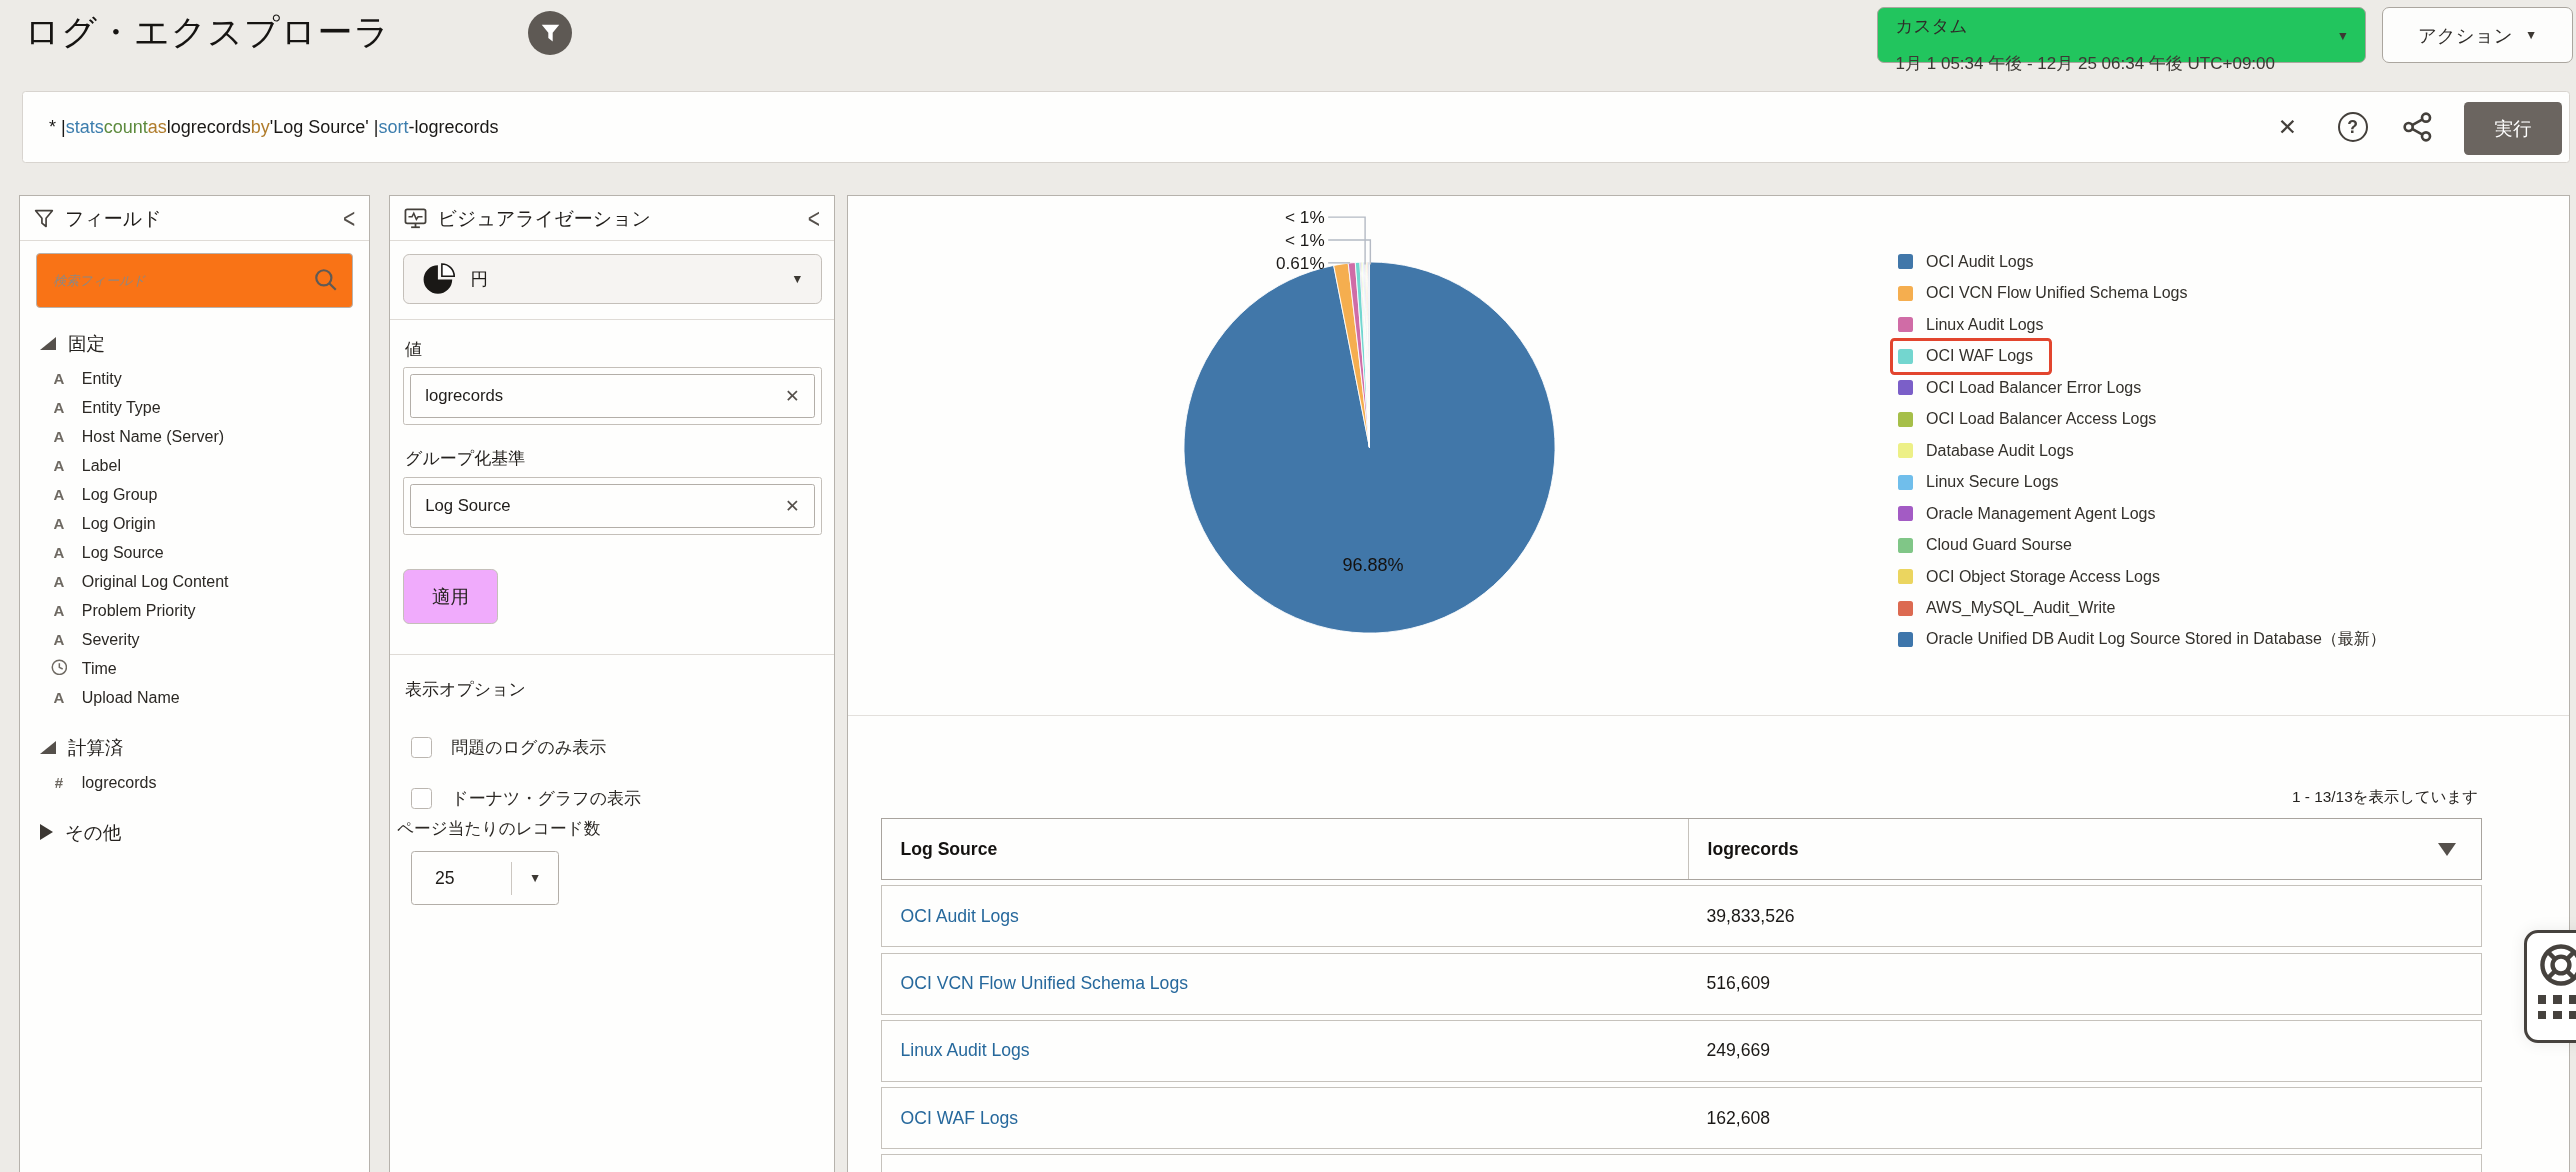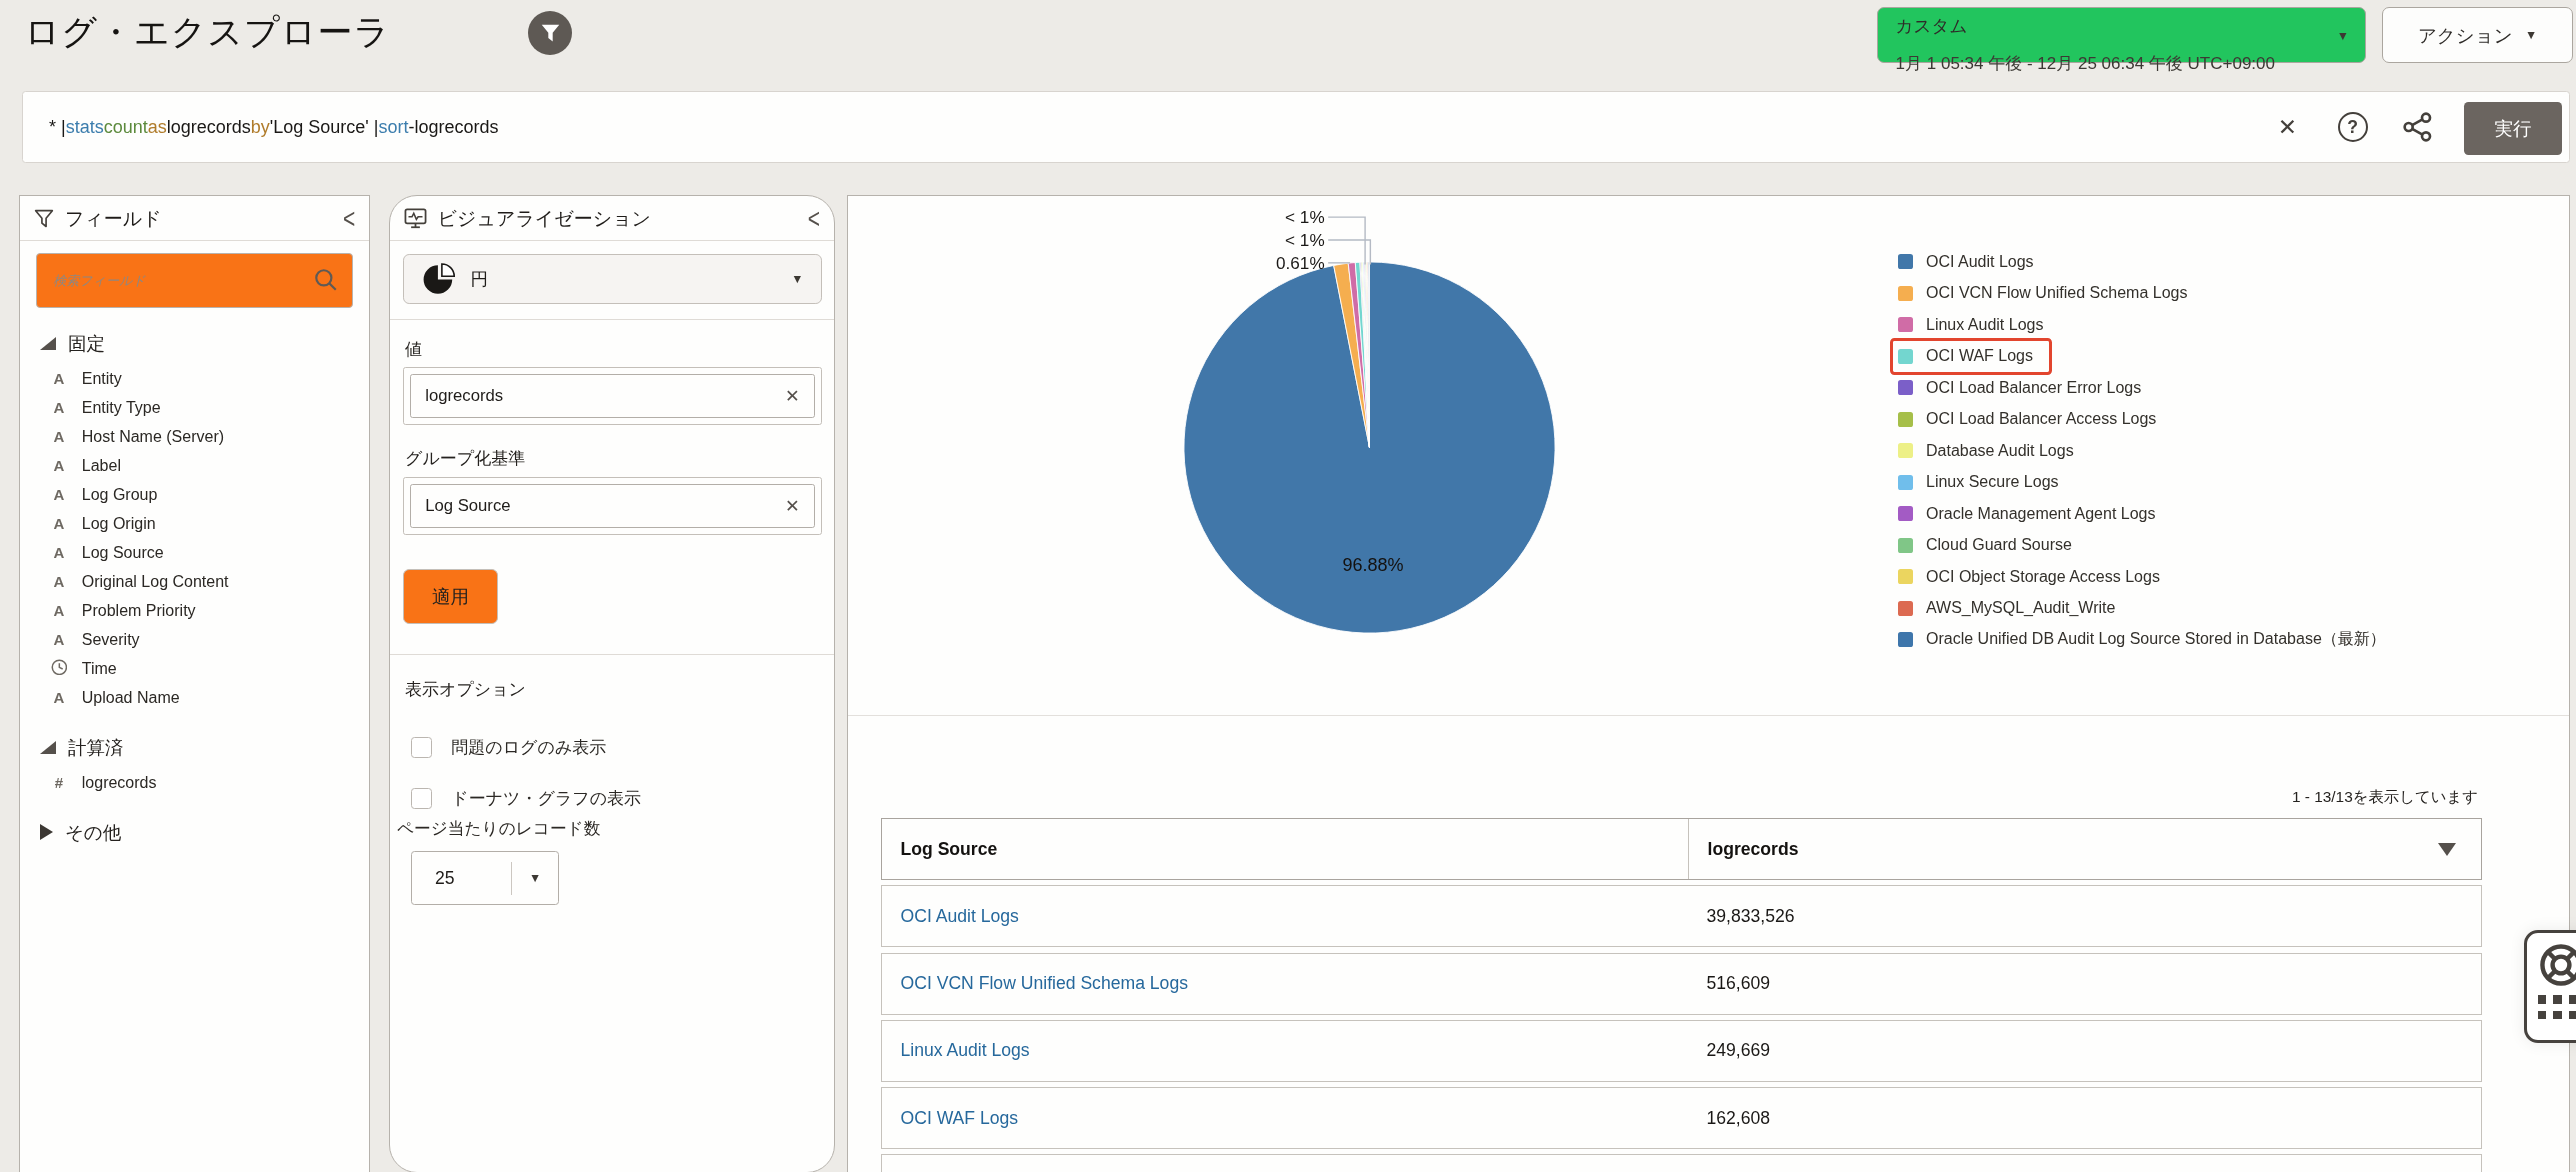--- a/index.html
+++ b/index.html
@@ -28,21 +28,21 @@
   .tok-orange{ color:#b07c2b; }
   .qb-icon { position:absolute; top:0; height:100%; display:flex; align-items:center; justify-content:center; width:39px; cursor:pointer; color:#44403b; }
   .qb-x { right:262px; font-size:23px; }
   .qb-help { right:197px; }
   .help-circle { width:30px; height:30px; border:2.2px solid #44403b; border-radius:50%; display:flex; align-items:center; justify-content:center; font-size:17.6px; font-weight:700; color:#44403b; }
   .qb-share { right:132px; }
   .run-button { position:absolute; right:7px; top:9.7px; width:98px; height:53px; background:#6b6560; color:#fff; font-size:18.5px; border:none; border-radius:4.4px; display:flex; align-items:center; justify-content:center; cursor:pointer; }
   
   .panel { position:absolute; top:195px; background:#fefefd; border:1.3px solid #b6b2ac; }
   .fields-panel { left:19.3px; width:351px; height:978px; }
-  .viz-panel { left:389px; width:446px; height:978px;border-radius:28px; }
+  .viz-panel { left:389px; width:446px; height:978px; }
   .main-panel { left:847px; width:1723px; height:978px; }
   .panel-header { height:42px; display:flex; align-items:center; padding:0 14px; gap:10.6px; margin-top:1.8px; }
   .panel-title { font-size:19px; color:#1f1c19; }
   .collapse-chevron { margin-left:auto; font-size:21px; font-weight:300; color:#55504b; cursor:pointer; transform:scaleY(1.3); }
   .panel-divider { border-top:0.9px solid #dfdbd6; }
   
   .search-wrap { position:relative; margin:12.3px 16px 0 16px; }
   .search-input { width:100%; height:55px; border:1.3px solid #b8b3ae; border-radius:4px; font-size:13px; font-style:italic; color:#4a4540; padding:0 46px 0 16px; background:#f97316; font-family:"Liberation Sans",sans-serif; }
   .search-input::placeholder { color:#8d8882; }
   .search-icon { position:absolute; right:14px; top:14px; }
@@ -62,21 +62,21 @@
   .viz-div2 { position:absolute; left:0; right:0; top:123px; }
   .viz-label { position:absolute; left:15px; font-size:17px; color:#25221f; }
   .lab-value { top:142px; }
   .lab-group { top:251px; }
   .chip-outer { position:absolute; left:13px; width:419px; height:58px; border:1.3px solid #c4bfb9; border-radius:2.6px; padding:6.2px; }
   .chip-outer.value { top:171px; }
   .chip-outer.group { top:281px; }
   .chip { height:100%; border:1.3px solid #b3aea8; border-radius:2.6px; display:flex; align-items:center; padding:0 14px; }
   .chip-text { font-size:16.7px; color:#1f1c19; }
   .chip-x { margin-left:auto; font-size:17.6px; color:#55504b; cursor:pointer; }
-  .apply-button { position:absolute; left:13px; top:373px; width:95px; height:55px; background:#f97316; border:1.3px solid #c4bfb9; border-radius:6.2px; font-size:18.5px; color:#25221f; cursor:pointer; }
+  .apply-button { position:absolute; left:13px; top:373px; width:95px; height:55px; background:#f0abfc; border:1.3px solid #c4bfb9; border-radius:6.2px; font-size:18.5px; color:#25221f; cursor:pointer; }
   .viz-div3 { position:absolute; left:0; right:0; top:458px; }
   .options-title { position:absolute; left:15px; top:482px; font-size:17px; color:#25221f; }
   .viz-checkboxes { position:absolute; left:21px; top:526px; right:8.8px; }
   .cb-row { display:flex; align-items:center; gap:19.3px; height:51px; cursor:pointer; }
   .cb-box { width:21px; height:21px; border:1.3px solid #bbb6b0; border-radius:3.5px; background:#fff; flex:none; }
   .cb-label { font-size:17px; color:#2b2824; }
   .per-page-label { position:absolute; left:7px; top:621px; font-size:16.7px; color:#2b2824; }
   .per-page-select { position:absolute; left:21px; top:655px; width:148px; height:54px; border:1.3px solid #b3aea8; border-radius:3.5px; background:#fefefd; display:flex; align-items:center; cursor:pointer; }
   .per-page-value { font-size:17.6px; padding-left:23px; color:#1f1c19; }
   .per-page-sep { margin-left:auto; width:0.9px; height:33px; background:#ccc7c1; }

